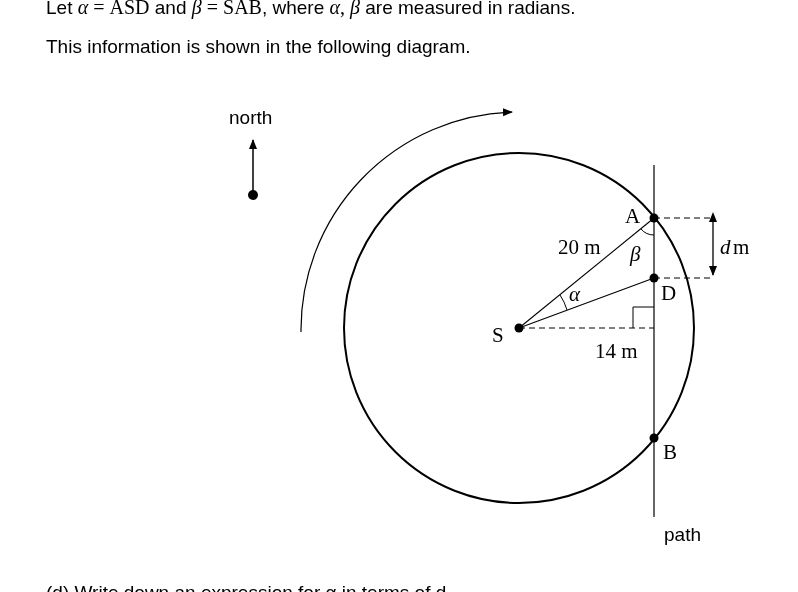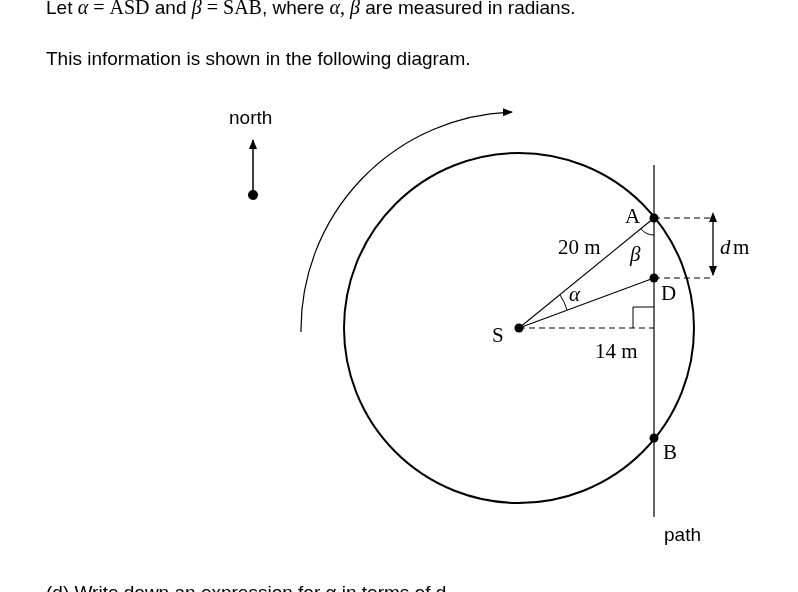--- a/index.html
+++ b/index.html
@@ -1,21 +1,21 @@
 <!DOCTYPE html>
 <html><head>
 <meta charset="utf-8">
 <style>
   html, body { margin: 0; padding: 0; background: #ffffff; }
   body { width: 798px; height: 592px; position: relative; overflow: hidden; font-family: "Liberation Sans", sans-serif; color: #000; }
   .line { position: absolute; left: 46px; font-size: 19px; white-space: nowrap; }
   .serif { font-family: "Liberation Serif", serif; font-size: 20px; }
   .it { font-style: italic; }
   #l1 { top: -4px; }
-  #l2 { top: 48px; }
+  #l2 { top: 36px; }
   #l3 { top: 582px; }
   svg { position: absolute; left: 0; top: 0; }
   svg text.sans { font-family: "Liberation Sans", sans-serif; font-size: 19px; }
   svg text.serif { font-family: "Liberation Serif", serif; font-size: 21px; }
 </style>
 </head>
 <body>
 
 <div id="l1" class="line">
   <span>Let </span><span class="serif it">α</span><span class="serif"> = ASD</span><span> and </span><span class="serif it">β</span><span class="serif"> = SAB</span><span>, where </span><span class="serif it">α</span><span class="serif">, </span><span class="serif it">β</span><span> are measured in radians.</span>

